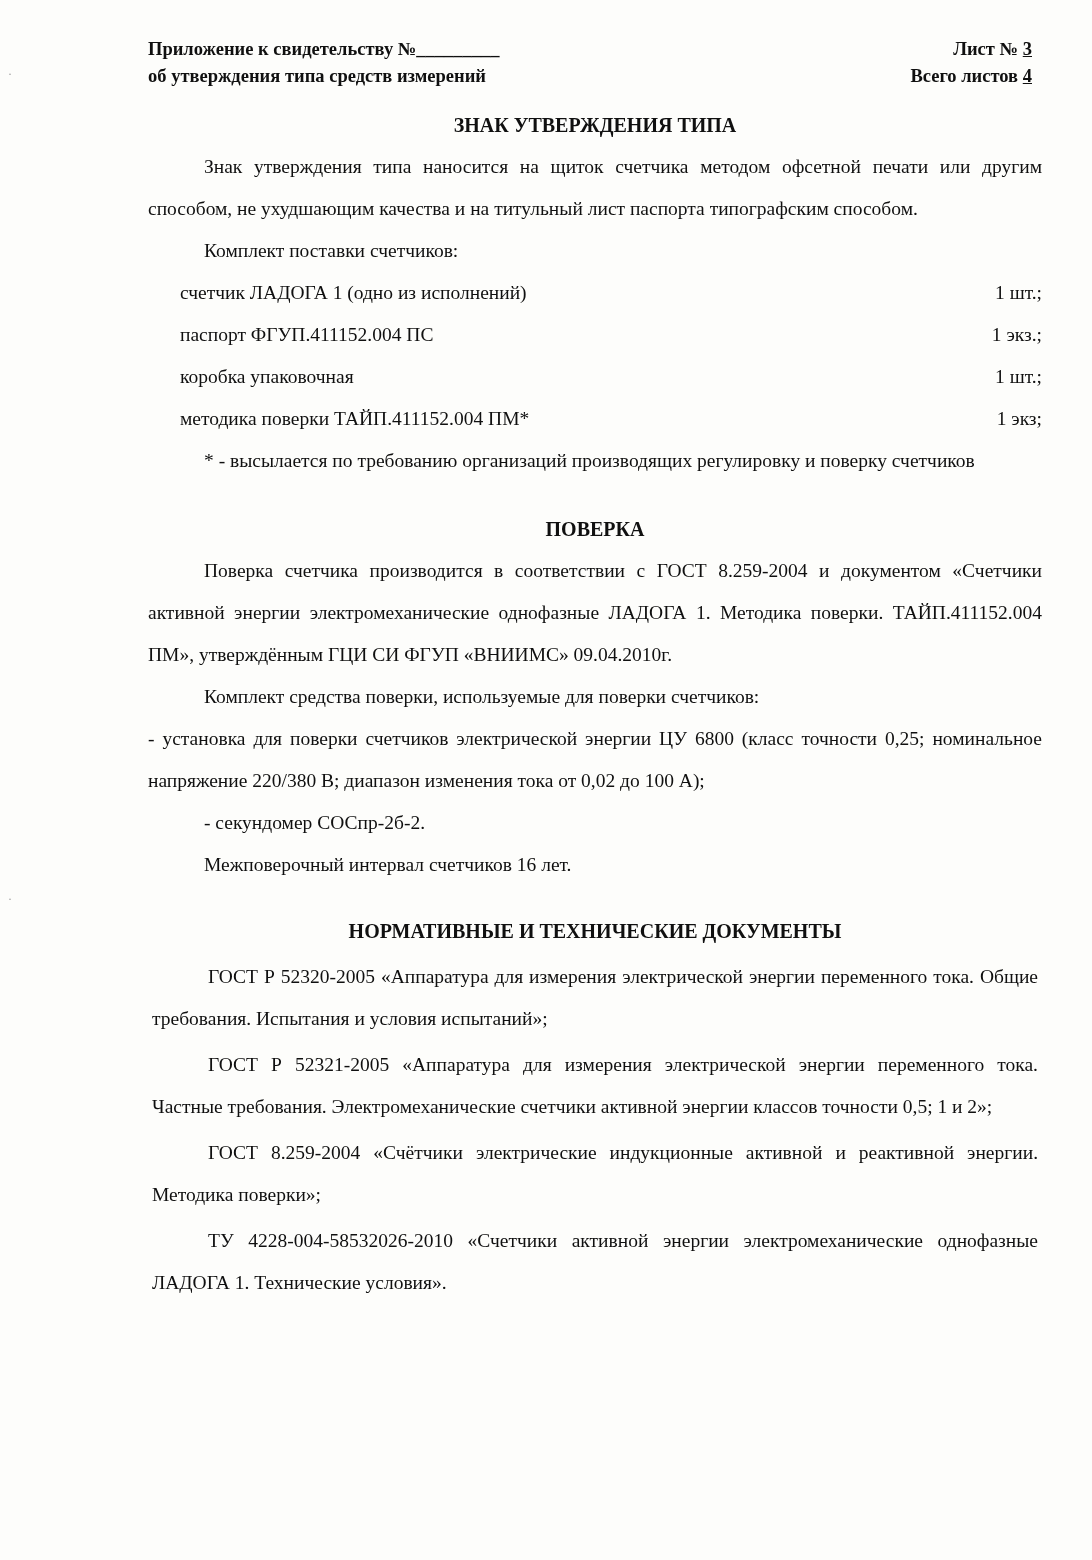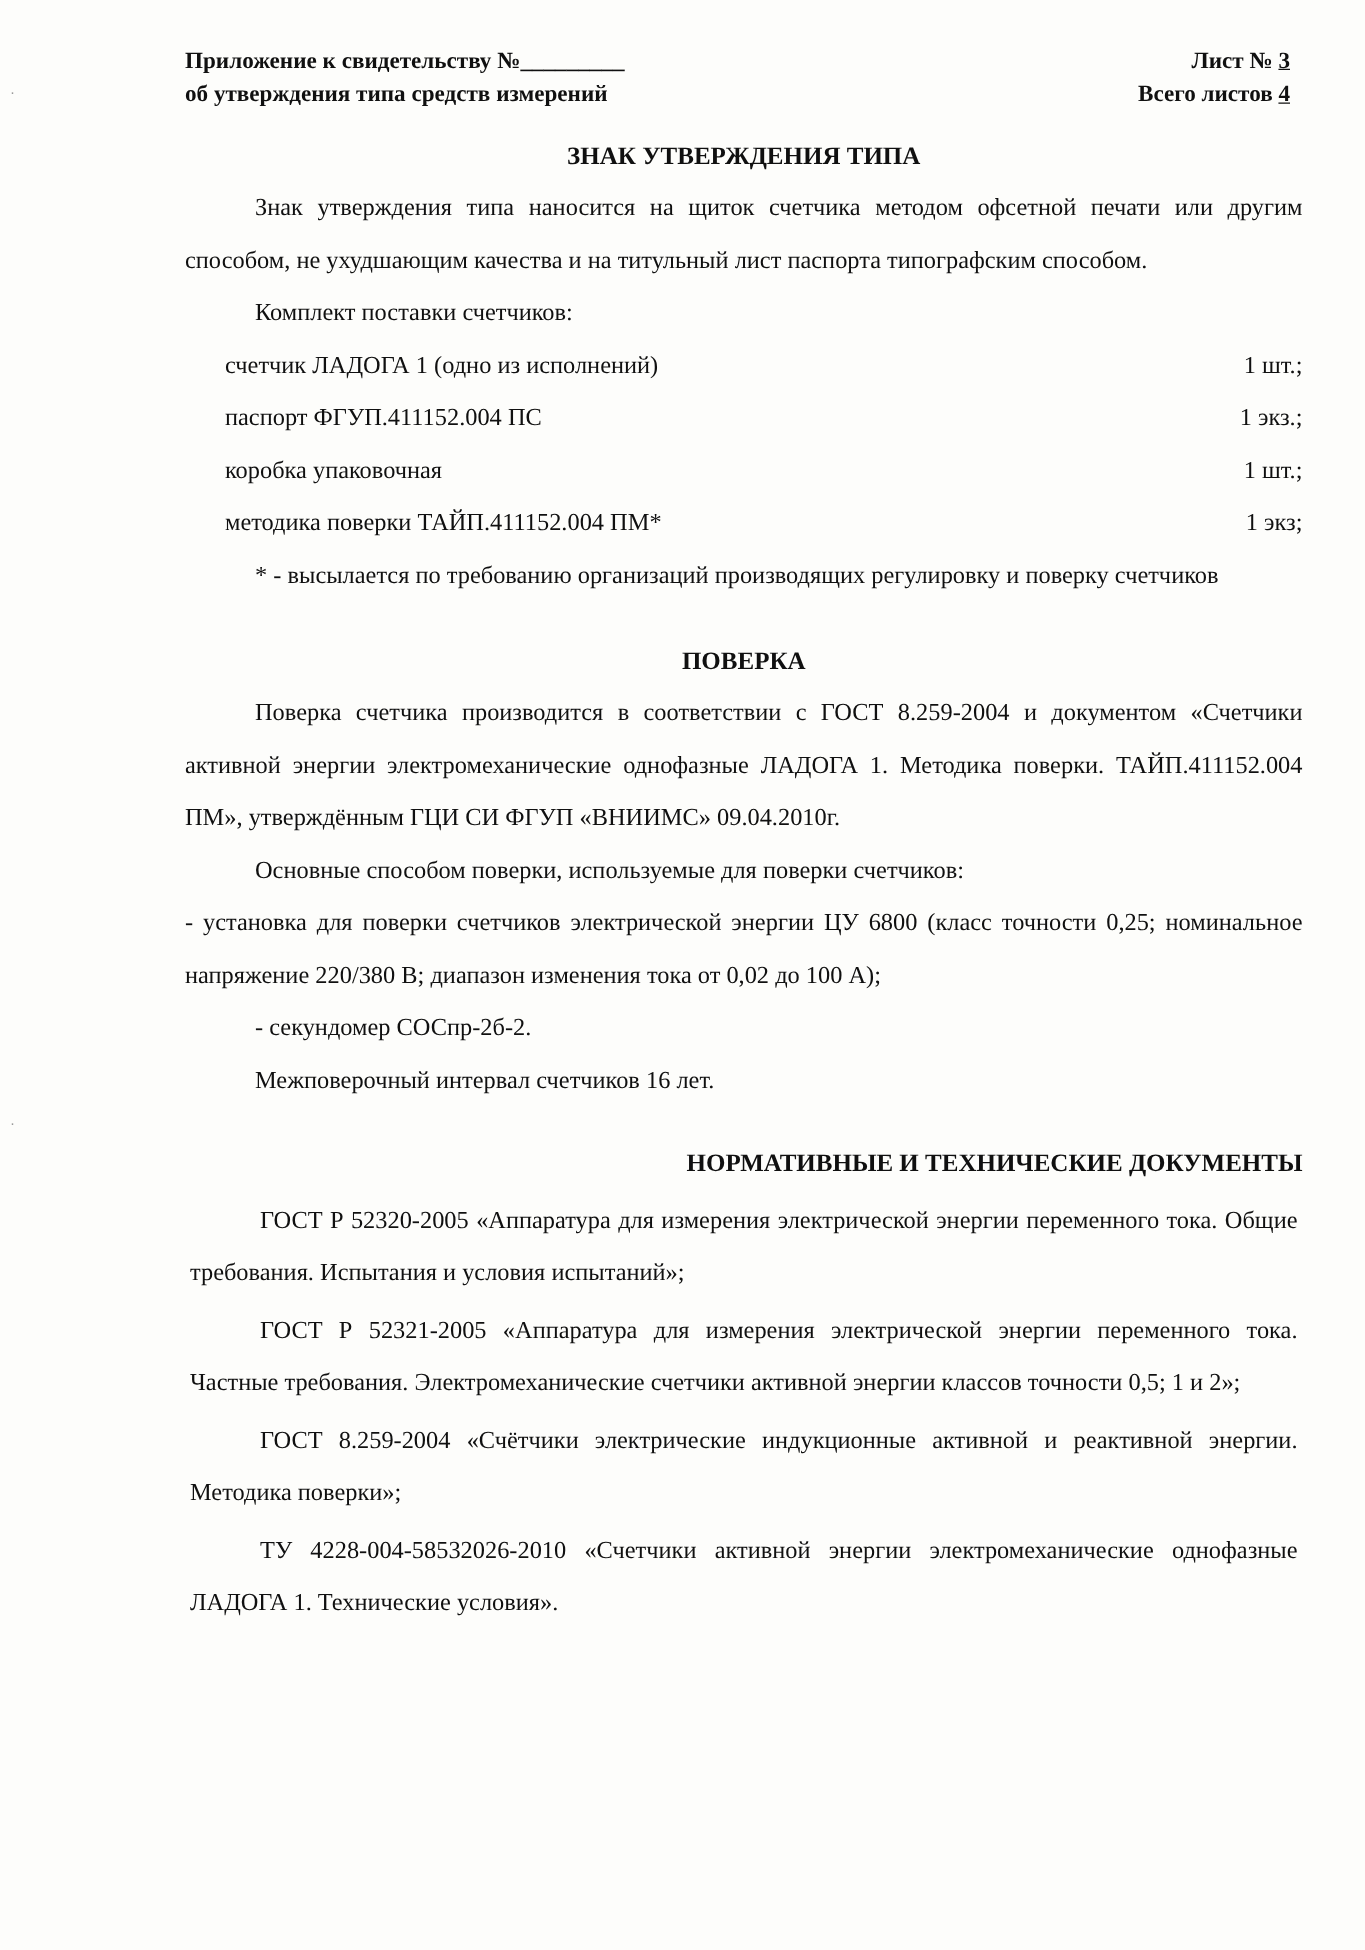--- a/index.html
+++ b/index.html
@@ -36,21 +36,21 @@
   .uline { text-decoration: underline; }
   .section-title {
     text-align: center;
     font-weight: bold;
     font-size: 20px;
     margin: 0;
   }
   .t1 { margin-top: 10px; }
   .t2 { margin-top: 32px; }
   .t3 { margin-top: 26px; }
-  .t4 { margin-top: 24px; text-align: right; }
+  .t4 { margin-top: 24px; }
   p.body-par {
     margin: 0;
     text-align: justify;
     text-indent: 56px;
   }
   p.no-indent { text-indent: 0; }
   .after-title { margin-top: 12px; }
   .supply-list { margin-top: 0; }
   .supply-row {
     display: flex;
@@ -113,21 +113,21 @@
       <span class="l">методика поверки ТАЙП.411152.004 ПМ*</span>
       <span class="q">1 экз;</span>
     </div>
   </div>
 
   <p class="body-par">* - высылается по требованию организаций производящих регулировку и поверку счетчиков</p>
 
   <h2 class="section-title t3">ПОВЕРКА</h2>
 
   <p class="body-par after-title">Поверка счетчика производится в соответствии с ГОСТ 8.259-2004 и документом «Счетчики активной энергии электромеханические однофазные ЛАДОГА 1. Методика поверки. ТАЙП.411152.004 ПМ», утверждённым ГЦИ СИ ФГУП «ВНИИМС» 09.04.2010г.</p>
-  <p class="body-par">Основные способом поверки, используемые для поверки счетчиков:</p>
+  <p class="body-par">Комплект средства поверки, используемые для поверки счетчиков:</p>
   <p class="body-par no-indent">- установка для поверки счетчиков электрической энергии ЦУ 6800 (класс точности 0,25; номинальное напряжение 220/380 В; диапазон изменения тока от 0,02 до 100 А);</p>
   <p class="body-par">- секундомер СОСпр-2б-2.</p>
   <p class="body-par">Межповерочный интервал счетчиков 16 лет.</p>
 
   <h2 class="section-title t4">НОРМАТИВНЫЕ И ТЕХНИЧЕСКИЕ ДОКУМЕНТЫ</h2>
 
   <p class="doc-par after-title">ГОСТ Р 52320-2005 «Аппаратура для измерения электрической энергии переменного тока. Общие требования. Испытания и условия испытаний»;</p>
   <p class="doc-par">ГОСТ Р 52321-2005 «Аппаратура для измерения электрической энергии переменного тока. Частные требования. Электромеханические счетчики активной энергии классов точности 0,5; 1 и 2»;</p>
   <p class="doc-par">ГОСТ 8.259-2004 «Счётчики электрические индукционные активной и реактивной энергии. Методика поверки»;</p>
   <p class="doc-par">ТУ 4228-004-58532026-2010 «Счетчики активной энергии электромеханические однофазные ЛАДОГА 1. Технические условия».</p>

